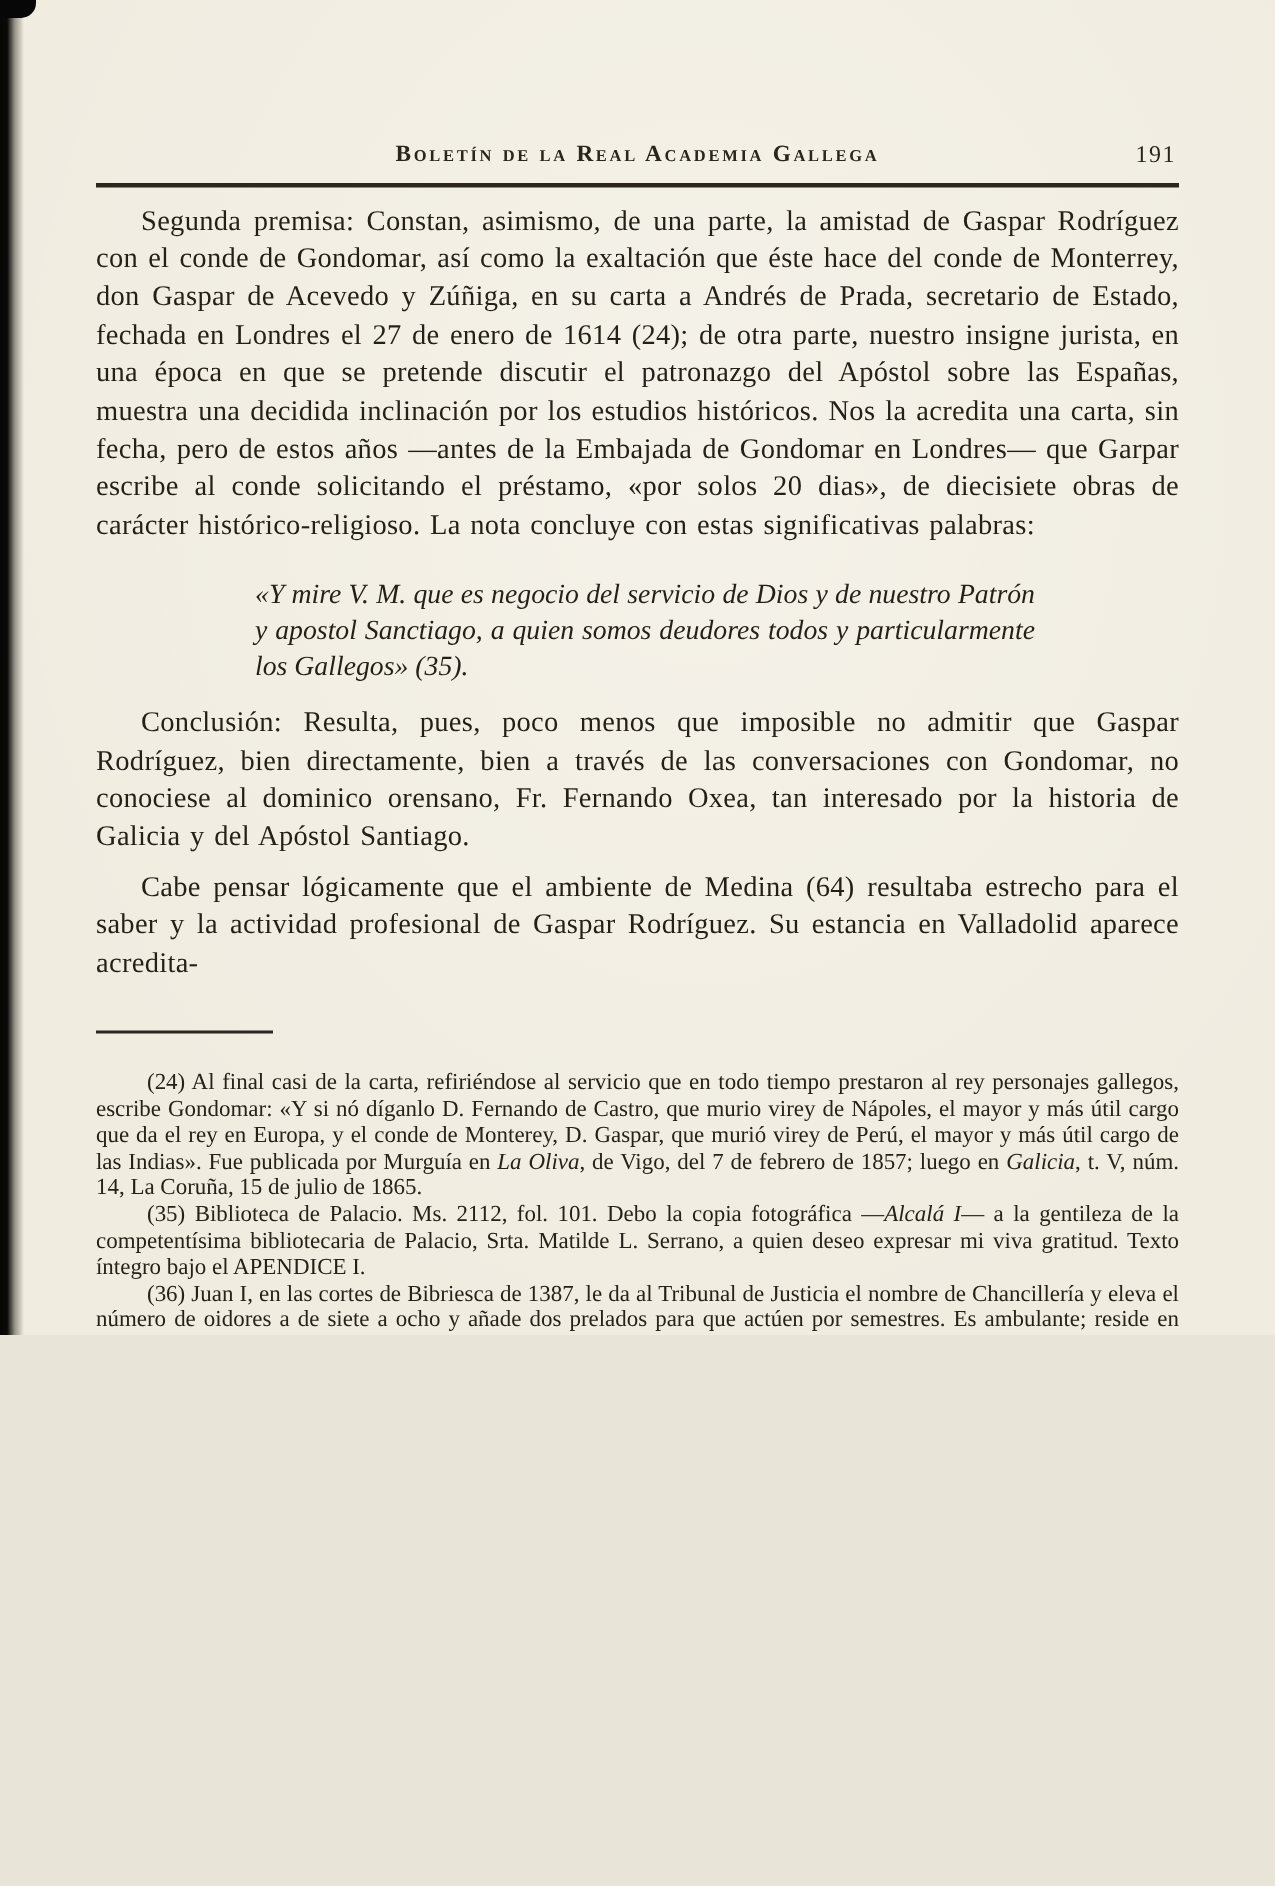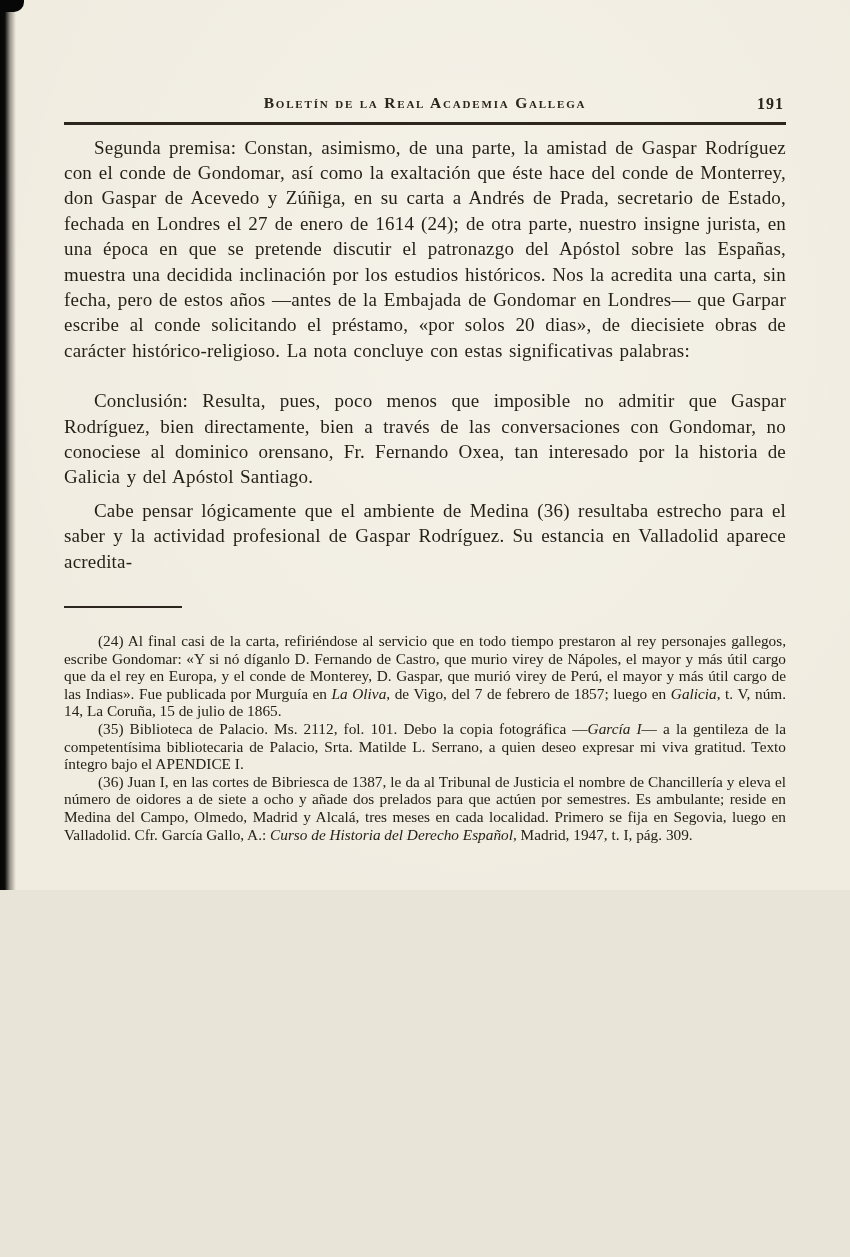--- a/index.html
+++ b/index.html
@@ -57,39 +57,38 @@
     font-weight: 600;
     color: #2b251d;
   }
   .page-number {
     position: absolute;
     right: 2px;
     top: 1px;
     font-size: 16px;
     letter-spacing: 1px;
     color: #2b251d;
-    font-weight: bold;
   }
   .header-rule {
     margin-top: 6px;
     height: 2.5px;
     background: #2c261e;
   }
   .para {
     margin: 0;
     font-size: 19px;
     line-height: 25.4px;
     text-align: justify;
     text-indent: 30px;
     letter-spacing: 0.2px;
     word-spacing: 1.5px;
     color: #241f18;
   }
   .para.p1 { margin-top: 10px; }
-  .para.p2 { margin-top: 25px; }
+  .para.p2 { margin-top: 12px; }
   .para.p3 { margin-top: 8px; }
   .quote {
     margin: 22px 96px 0 106px;
     font-style: italic;
     font-size: 18.5px;
     line-height: 24px;
     text-align: justify;
     text-indent: 0;
     color: #241f18;
   }
@@ -122,27 +121,28 @@
 
     <div class="header">
       <span class="running-title">Boletín de la Real Academia Gallega</span>
       <span class="page-number">191</span>
     </div>
 
     <div class="header-rule"></div>
 
     <p class="para p1">Segunda premisa: Constan, asimismo, de una parte, la amistad de Gaspar Rodríguez con el conde de Gondomar, así como la exaltación que éste hace del conde de Monterrey, don Gaspar de Acevedo y Zúñiga, en su carta a Andrés de Prada, secretario de Estado, fechada en Londres el 27 de enero de 1614 (24); de otra parte, nuestro insigne jurista, en una época en que se pretende discutir el patronazgo del Apóstol sobre las Españas, muestra una decidida inclinación por los estudios históricos. Nos la acredita una carta, sin fecha, pero de estos años —antes de la Embajada de Gondomar en Londres— que Garpar escribe al conde solicitando el préstamo, «por solos 20 dias», de diecisiete obras de carácter histórico-religioso. La nota concluye con estas significativas palabras:</p>
 
+    <p class="quote">«Y mire V. M. que es negocio del servicio de Dios y de nuestro Patrón y apostol Sanctiago, a quien somos deudores todos y particularmente los Gallegos» (35).</p>
 
     <p class="para p2">Conclusión: Resulta, pues, poco menos que imposible no admitir que Gaspar Rodríguez, bien directamente, bien a través de las conversaciones con Gondomar, no conociese al dominico orensano, Fr. Fernando Oxea, tan interesado por la historia de Galicia y del Apóstol Santiago.</p>
 
-    <p class="para p3">Cabe pensar lógicamente que el ambiente de Medina (36) resultaba estrecho para el saber y la actividad profesional de Gaspar Rodríguez. Su estancia en Valladolid aparece acredita-</p>
+    <p class="para p3">Cabe pensar lógicamente que el ambiente de Medina (64) resultaba estrecho para el saber y la actividad profesional de Gaspar Rodríguez. Su estancia en Valladolid aparece acredita-</p>
 
     <div class="footnote-rule"></div>
 
     <div class="footnotes">
       <p class="footnote"><span>(24)  Al final casi de la carta, refiriéndose al servicio que en todo tiempo prestaron al rey personajes gallegos, escribe Gondomar: «Y si nó díganlo D. Fernando de Castro, que murio virey de Nápoles, el mayor y más útil cargo que da el rey en Europa, y el conde de Monterey, D. Gaspar, que murió virey de Perú, el mayor y más útil cargo de las Indias». Fue publicada por Murguía en </span><span style="font-style: italic;">La Oliva</span><span>, de Vigo, del 7 de febrero de 1857; luego en </span><span style="font-style: italic;">Galicia</span><span>, t. V, núm. 14, La Coruña, 15 de julio de 1865.</span></p>
-      <p class="footnote"><span>(35)  Biblioteca de Palacio. Ms. 2112, fol. 101. Debo la copia fotográfica —</span><span style="font-style: italic;">García I</span><span>— a la gentileza de la competentísima bibliotecaria de Palacio, Srta. Matilde L. Serrano, a quien deseo expresar mi viva gratitud. Texto íntegro bajo el APENDICE I.</span></p>
+      <p class="footnote"><span>(35)  Biblioteca de Palacio. Ms. 2112, fol. 101. Debo la copia fotográfica —</span><span style="font-style: italic;">Alcalá I</span><span>— a la gentileza de la competentísima bibliotecaria de Palacio, Srta. Matilde L. Serrano, a quien deseo expresar mi viva gratitud. Texto íntegro bajo el APENDICE I.</span></p>
       <p class="footnote"><span>(36)  Juan I, en las cortes de Bibriesca de 1387, le da al Tribunal de Justicia el nombre de Chancillería y eleva el número de oidores a de siete a ocho y añade dos prelados para que actúen por semestres. Es ambulante; reside en Medina del Campo, Olmedo, Madrid y Alcalá, tres meses en cada localidad. Primero se fija en Segovia, luego en Valladolid. Cfr. García Gallo, A.: </span><span style="font-style: italic;">Curso de Historia del Derecho Español</span><span>, Madrid, 1947, t. I, pág. 309.</span></p>
     </div>
 
   </div>
 </div>
 
 </body></html>

